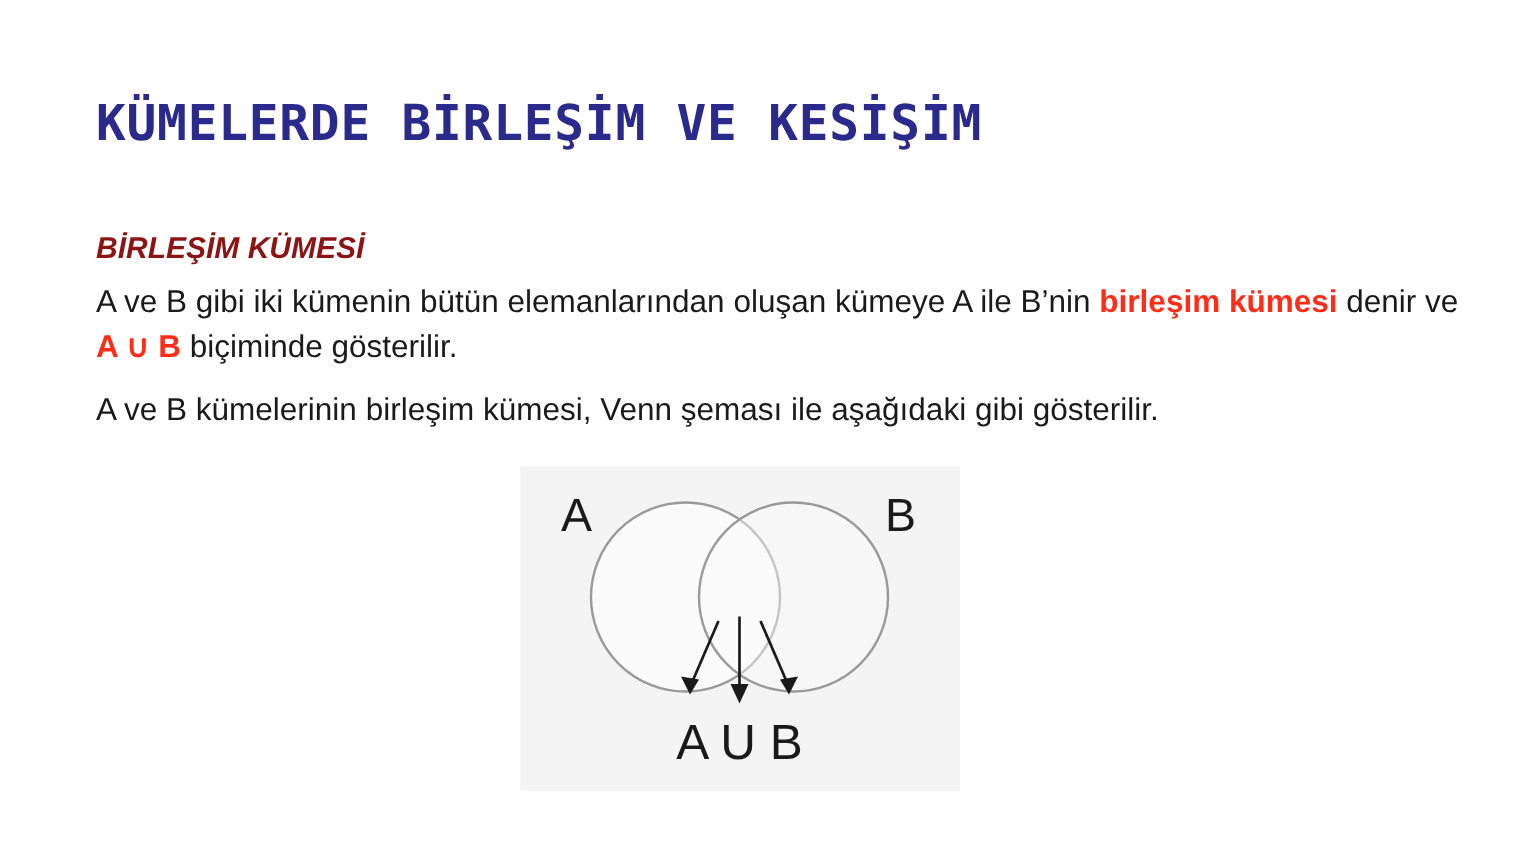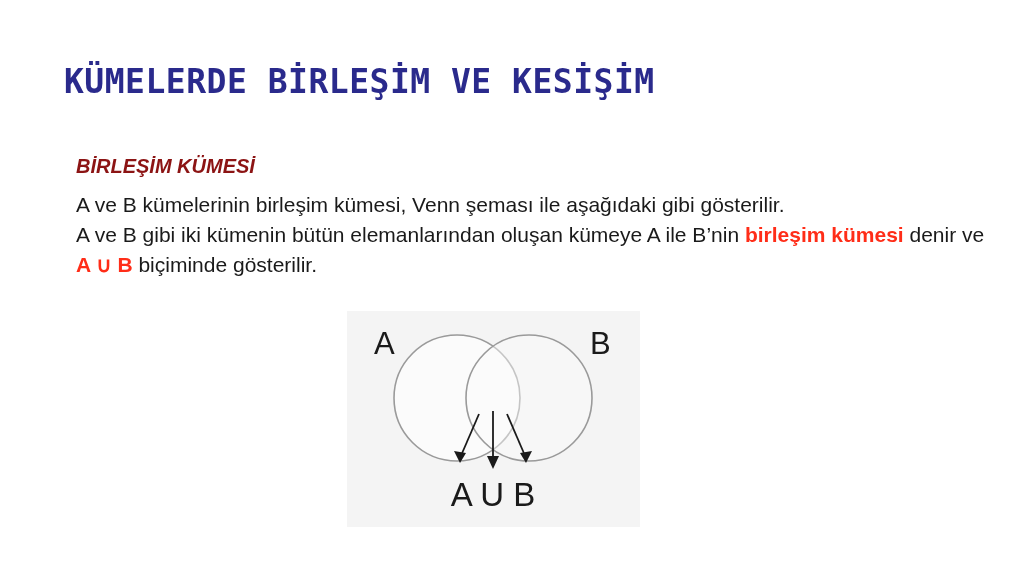--- a/index.html
+++ b/index.html
@@ -25,21 +25,21 @@
     top: 62px;
     font-family: "DejaVu Sans Mono", monospace;
     font-weight: bold;
     font-size: 33px;
     letter-spacing: 0.5px;
     color: #2a2a8c;
     white-space: nowrap;
   }
   .body-block {
     position: absolute;
-    left: 76px;
+    left: 64px;
     top: 155px;
     width: 910px;
   }
   .subhead {
     font-weight: bold;
     font-style: italic;
     font-size: 20px;
     color: #8c1414;
     margin: 0 0 9px 0;
   }
@@ -75,22 +75,22 @@
 </style>
 </head>
 <body>
 
 <div class="slide">
 
   <div class="title">KÜMELERDE BİRLEŞİM VE KESİŞİM</div>
 
   <div class="body-block">
     <p class="subhead">BİRLEŞİM KÜMESİ</p>
+    <p class="para"><span>A ve B gibi iki kümenin bütün elemanlarından oluşan kümeye A ile B’nin </span><span class="red">birleşim kümesi</span><span> denir ve </span><span class="redsym">A ∪ B</span><span> biçiminde gösterilir.</span></p>
     <p class="para" style="margin-top:12px;">A ve B kümelerinin birleşim kümesi, Venn şeması ile aşağıdaki gibi gösterilir.</p>
-    <p class="para"><span>A ve B gibi iki kümenin bütün elemanlarından oluşan kümeye A ile B’nin </span><span class="red">birleşim kümesi</span><span> denir ve </span><span class="redsym">A ∪ B</span><span> biçiminde gösterilir.</span></p>
   </div>
 
   <div class="venn-wrap">
     <svg width="293" height="216" viewBox="0 0 293 216">
       <rect x="0" y="0" width="293" height="216" fill="#f4f4f4"></rect>
 
       <circle cx="110" cy="87" r="63" fill="#fbfbfb" stroke="#9a9a9a" stroke-width="1.6"></circle>
       <circle cx="182" cy="87" r="63" fill="#fbfbfb" fill-opacity="0.45" stroke="#9a9a9a" stroke-width="1.6"></circle>
 
       <text class="lbl" x="27" y="43" font-size="31" fill="#1a1a1a">A</text>

